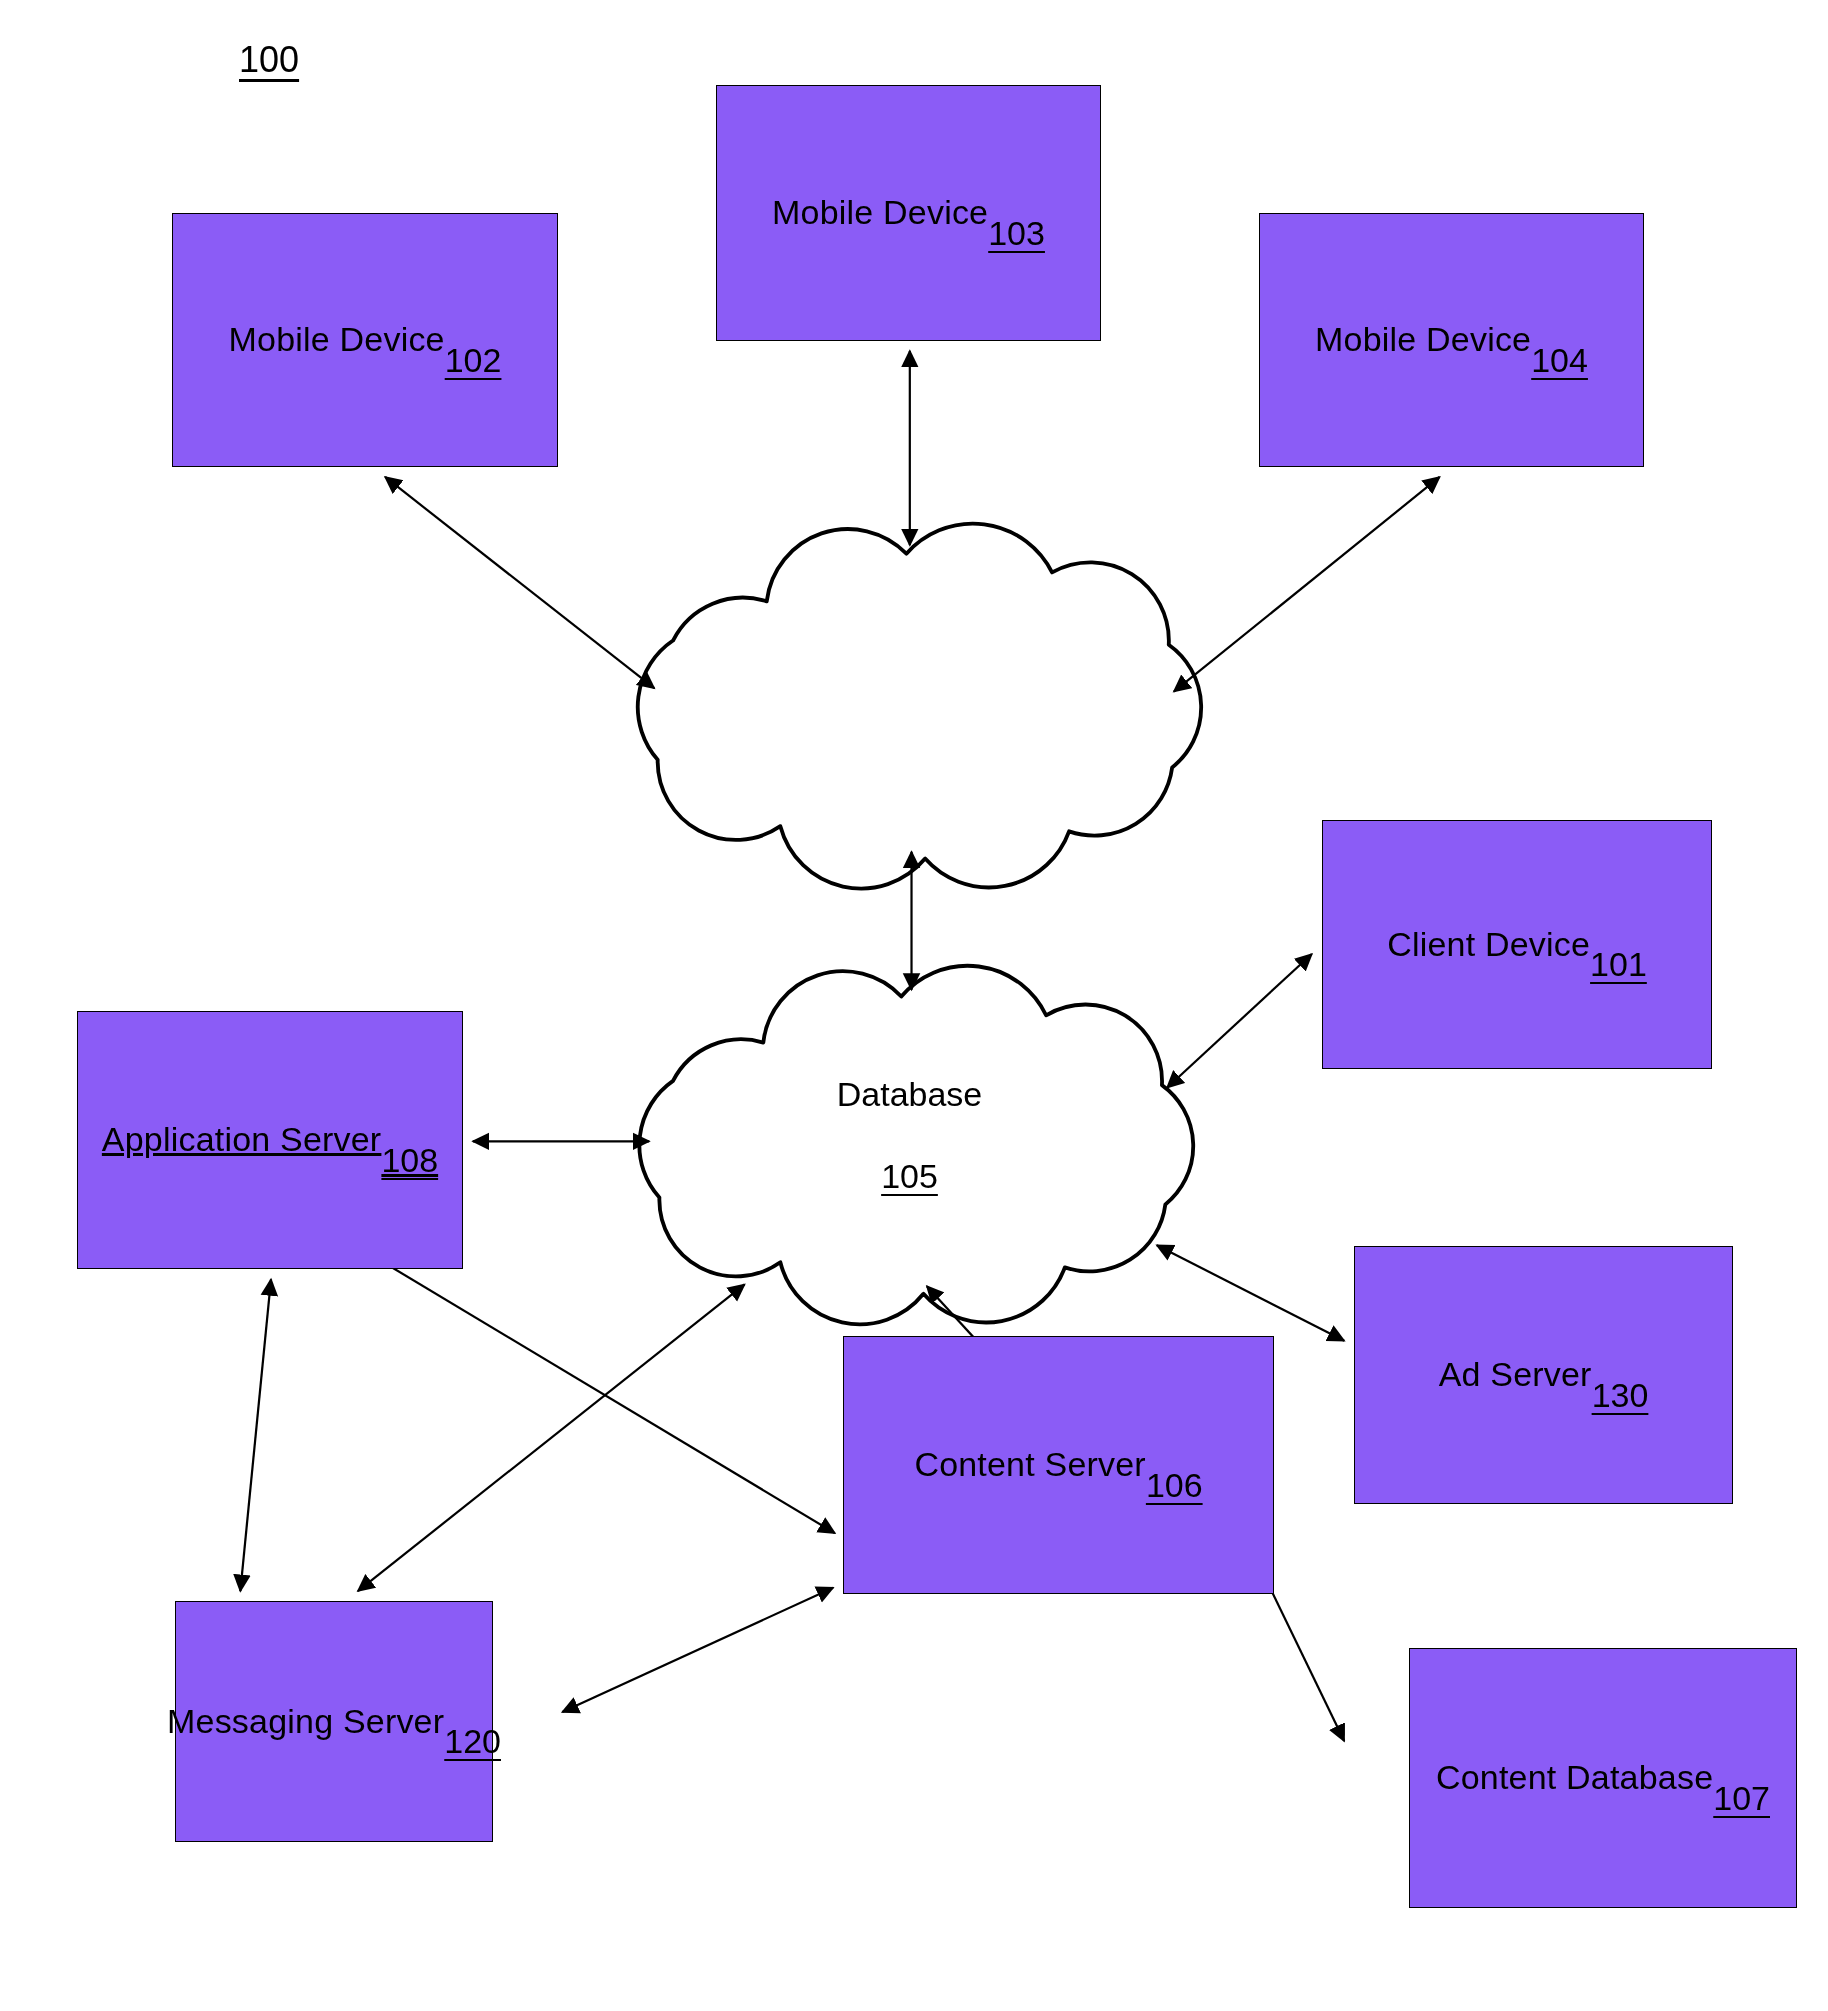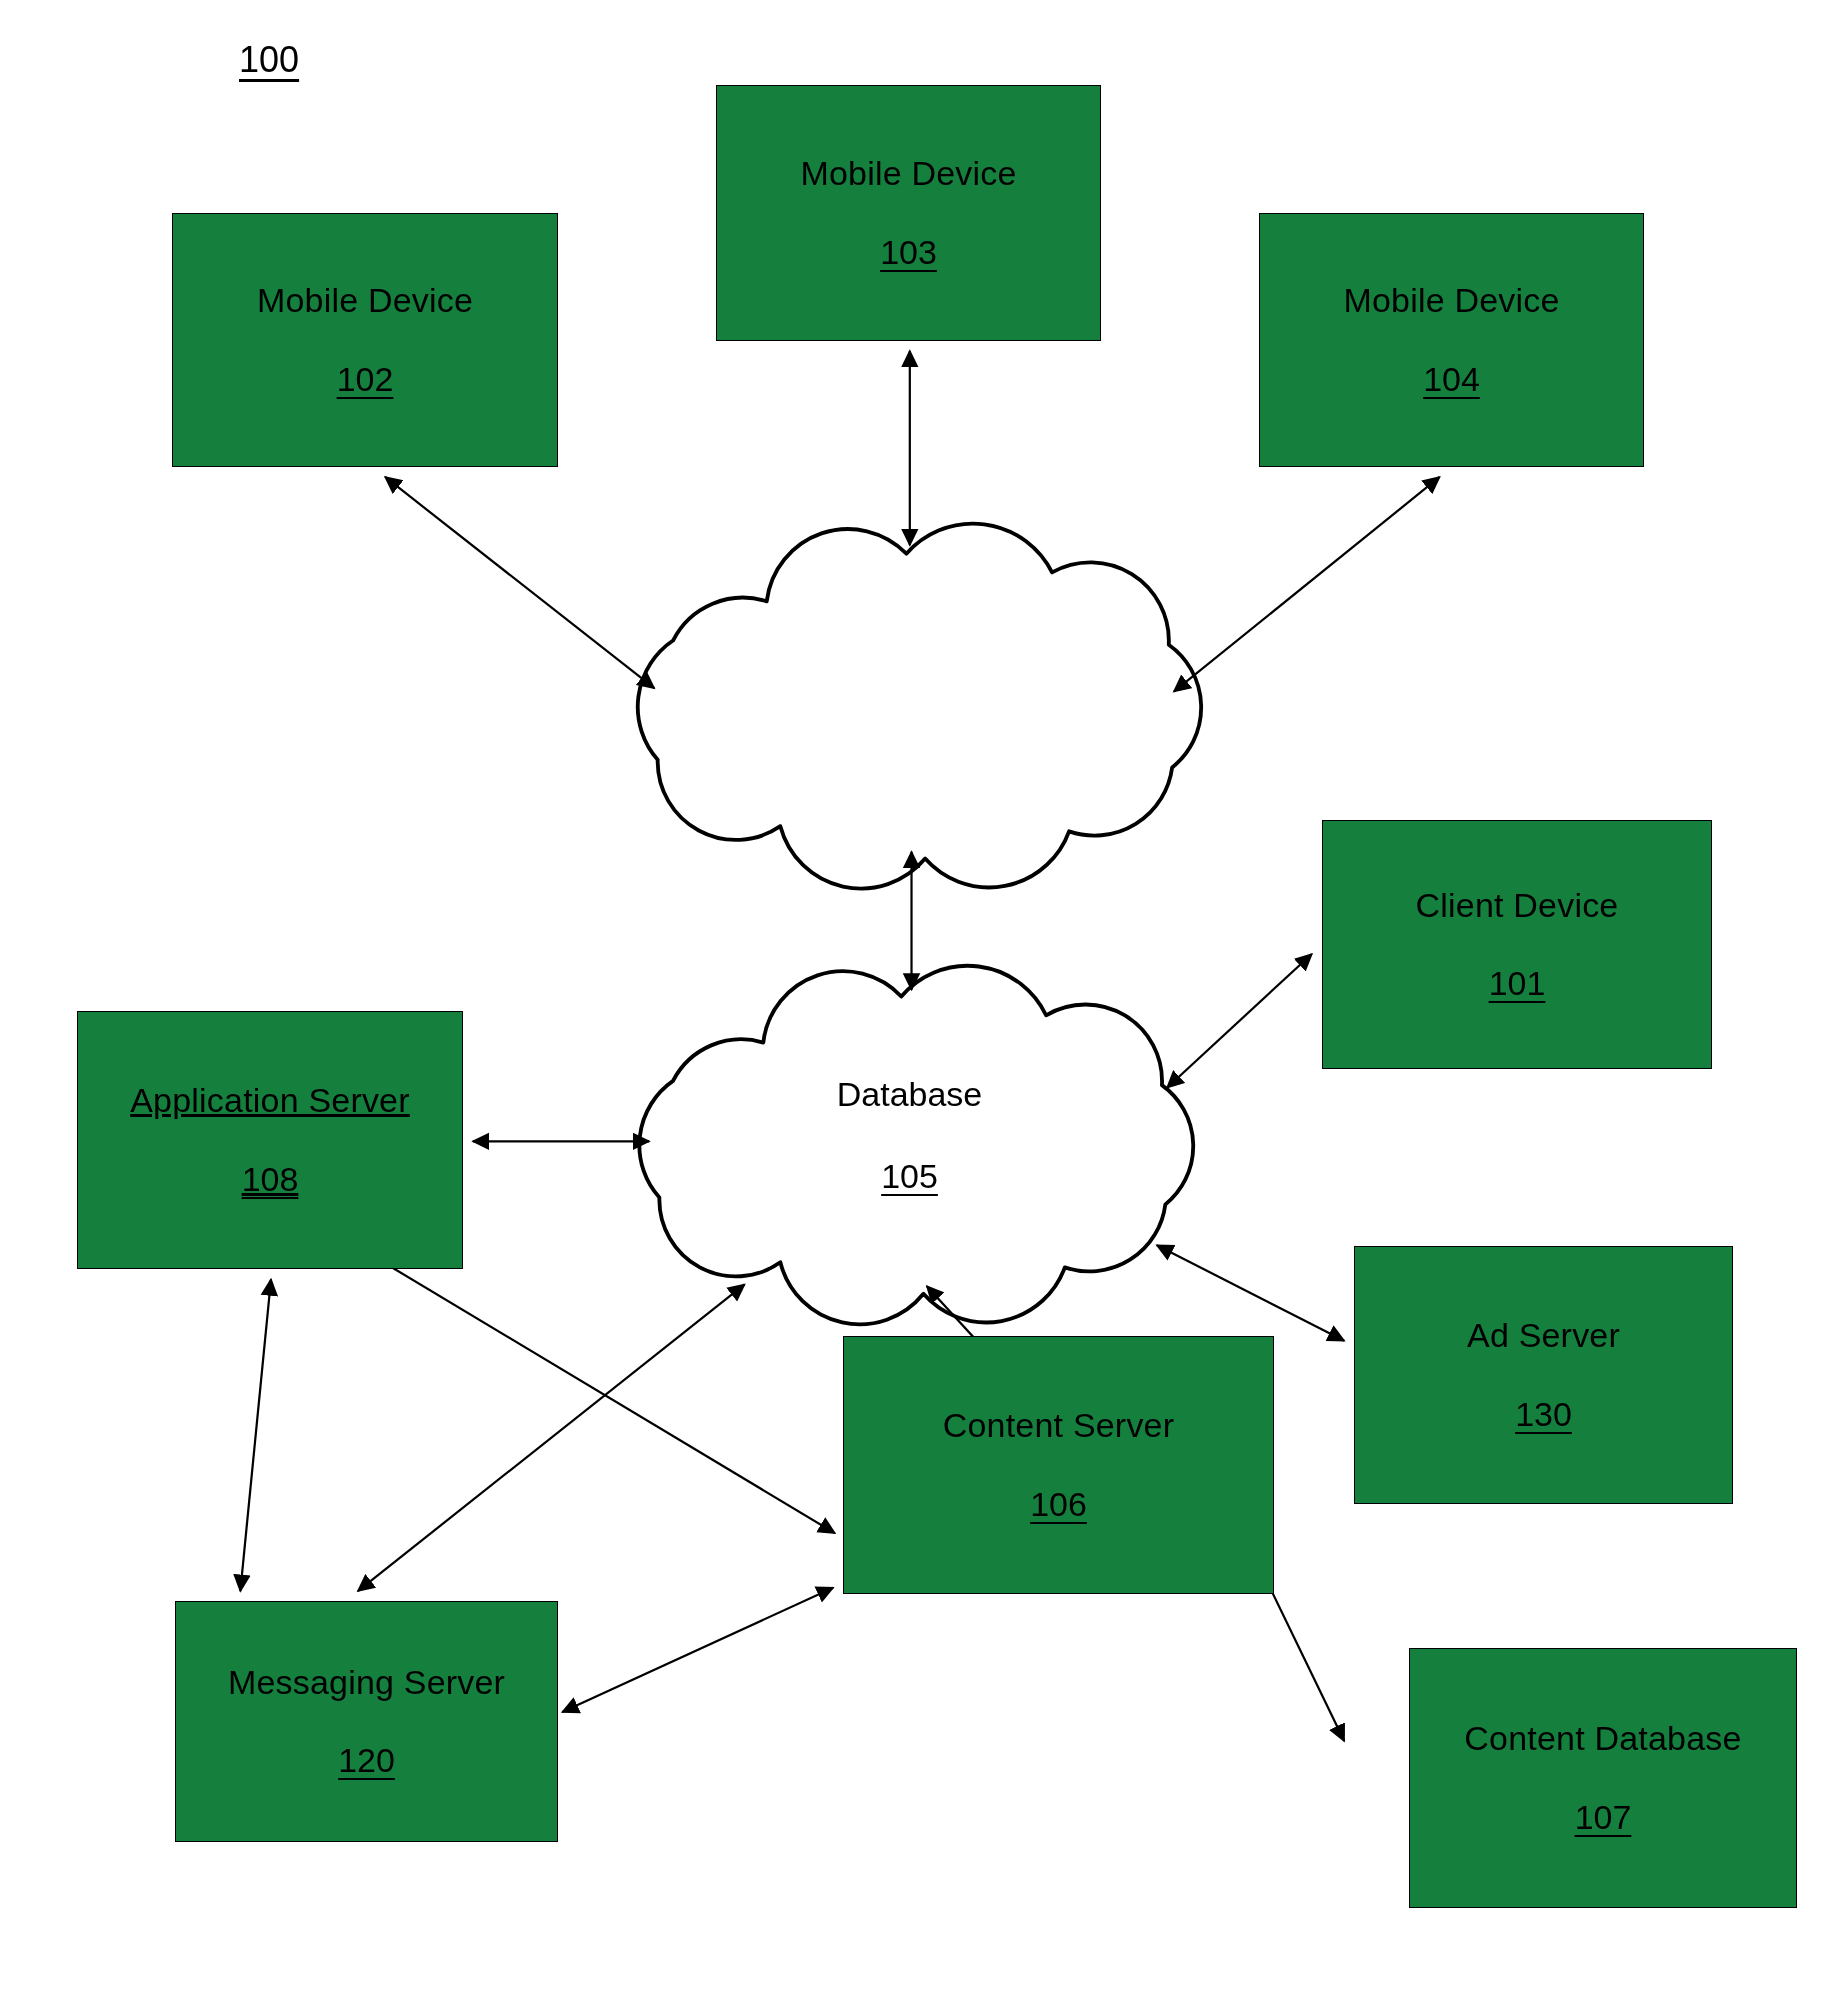--- a/index.html
+++ b/index.html
@@ -26,23 +26,23 @@
     top: 0;
     left: 0;
     width: 1829px;
     height: 2011px;
     display: block;
   }
   .node-box {
     position: absolute;
     box-sizing: border-box;
     border: 1.7px solid #000000;
-    background: #15803d;
+    background: #8b5cf6;
     display: flex;
-    flex-direction: column;
+    flex-direction: row;
     align-items: center;
     justify-content: center;
   }
   .node-cloud {
     position: absolute;
     box-sizing: border-box;
     display: flex;
     flex-direction: column;
     align-items: center;
     justify-content: center;
@@ -191,21 +191,21 @@
   <div class="node-box" style="left:1354px; top:1203px; width:379px; height:258px;margin-top:43px;">
     <div class="node-label">Ad Server</div>
     <div class="node-ref">130</div>
   </div>
 
   <div class="node-box" style="left:843px; top:1336px; width:431px; height:258px;">
     <div class="node-label">Content Server</div>
     <div class="node-ref">106</div>
   </div>
 
-  <div class="node-box" style="left:175px; top:1601px; width:383px; height:241px;">
+  <div class="node-box" style="left:175px; top:1601px; width:318px; height:241px;">
     <div class="node-label">Messaging Server</div>
     <div class="node-ref">120</div>
   </div>
 
   <div class="node-box" style="left:1409px; top:1648px; width:388px; height:260px;">
     <div class="node-label">Content Database</div>
     <div class="node-ref">107</div>
   </div>
 
 

